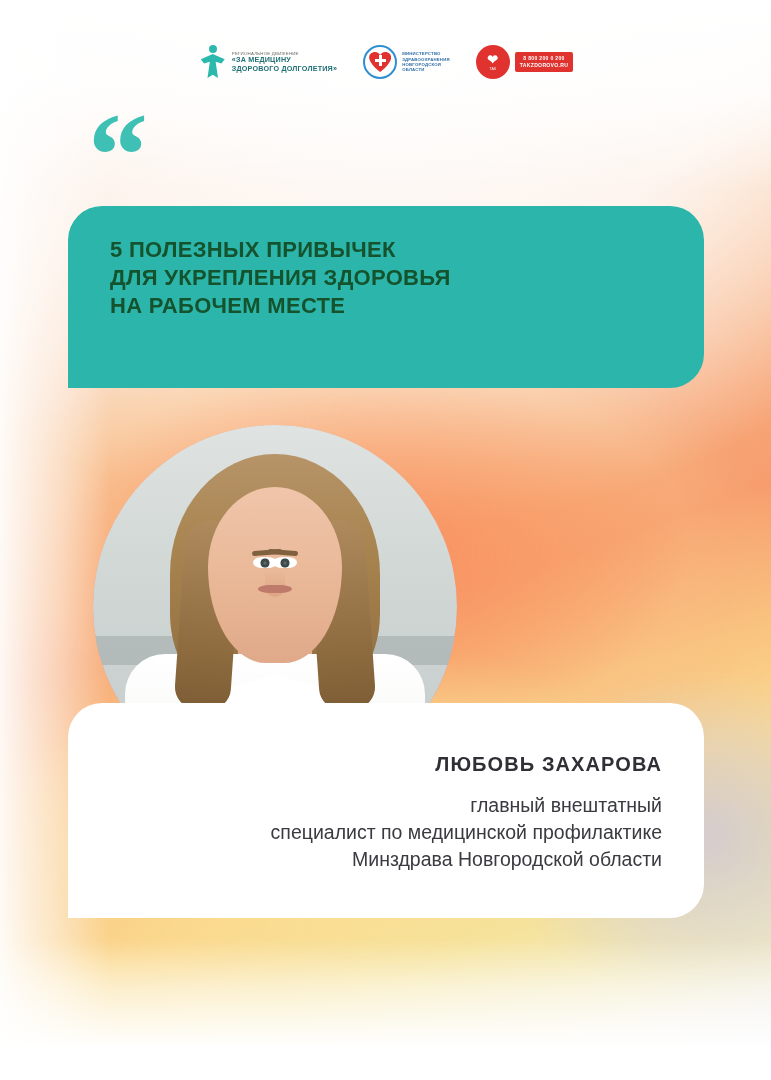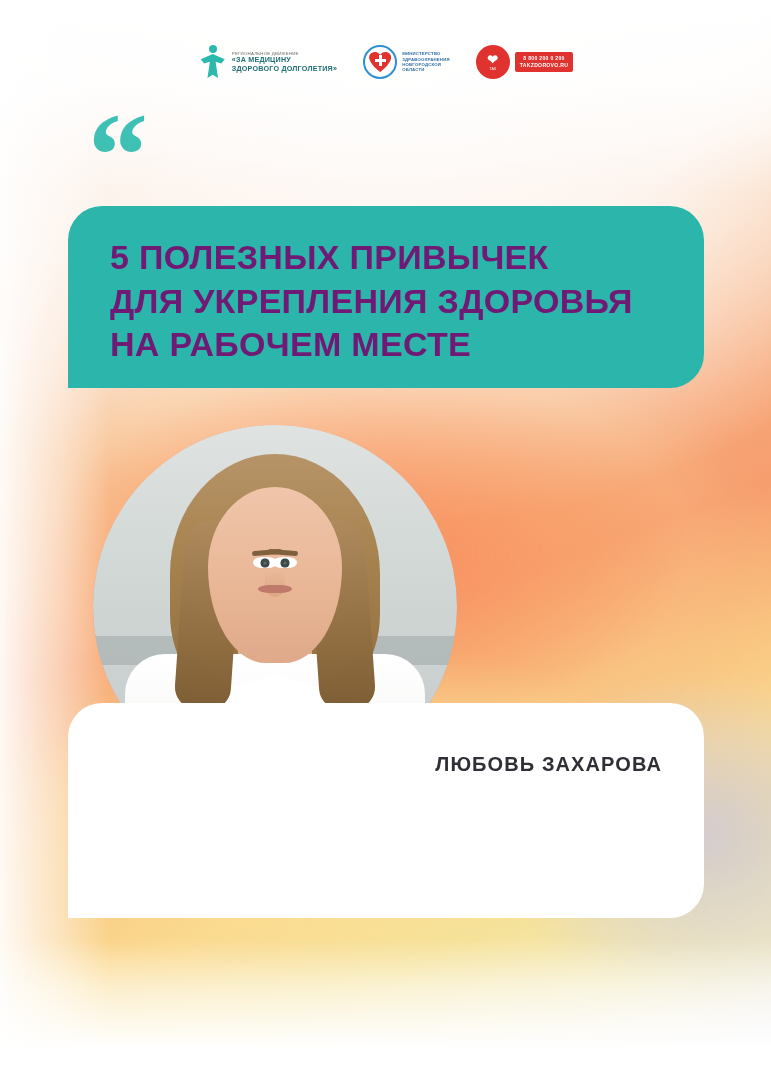--- a/index.html
+++ b/index.html
@@ -259,22 +259,22 @@
     top: 206px;
     width: 636px;
     height: 182px;
     background: #2cb6ab;
     border-radius: 34px 34px 34px 0px;
     box-sizing: border-box;
     padding: 30px 40px 0 42px;
   }
   .title-card h1 {
     margin: 0;
-    color: #701a75;
-    font-size: 34px;
+    color: #14532d;
+    font-size: 22px;
     font-weight: bold;
     line-height: 1.28;
     letter-spacing: 0.3px;
     text-transform: uppercase;
     white-space: pre-line;
   }
 
   
   .portrait-wrap {
     position: absolute;
@@ -580,15 +580,18 @@
           <div class="ph-eye-r"></div>
           <div class="ph-nose"></div>
           <div class="ph-mouth"></div>
         </div>
       </div>
     </div>
   </div>
 
   <div class="name-card">
     <p class="person-name">ЛЮБОВЬ ЗАХАРОВА</p>
+    <p class="person-role">главный внештатный
+специалист по медицинской профилактике
+Минздрава Новгородской области</p>
   </div>
 
 </div>
 
 </body></html>

